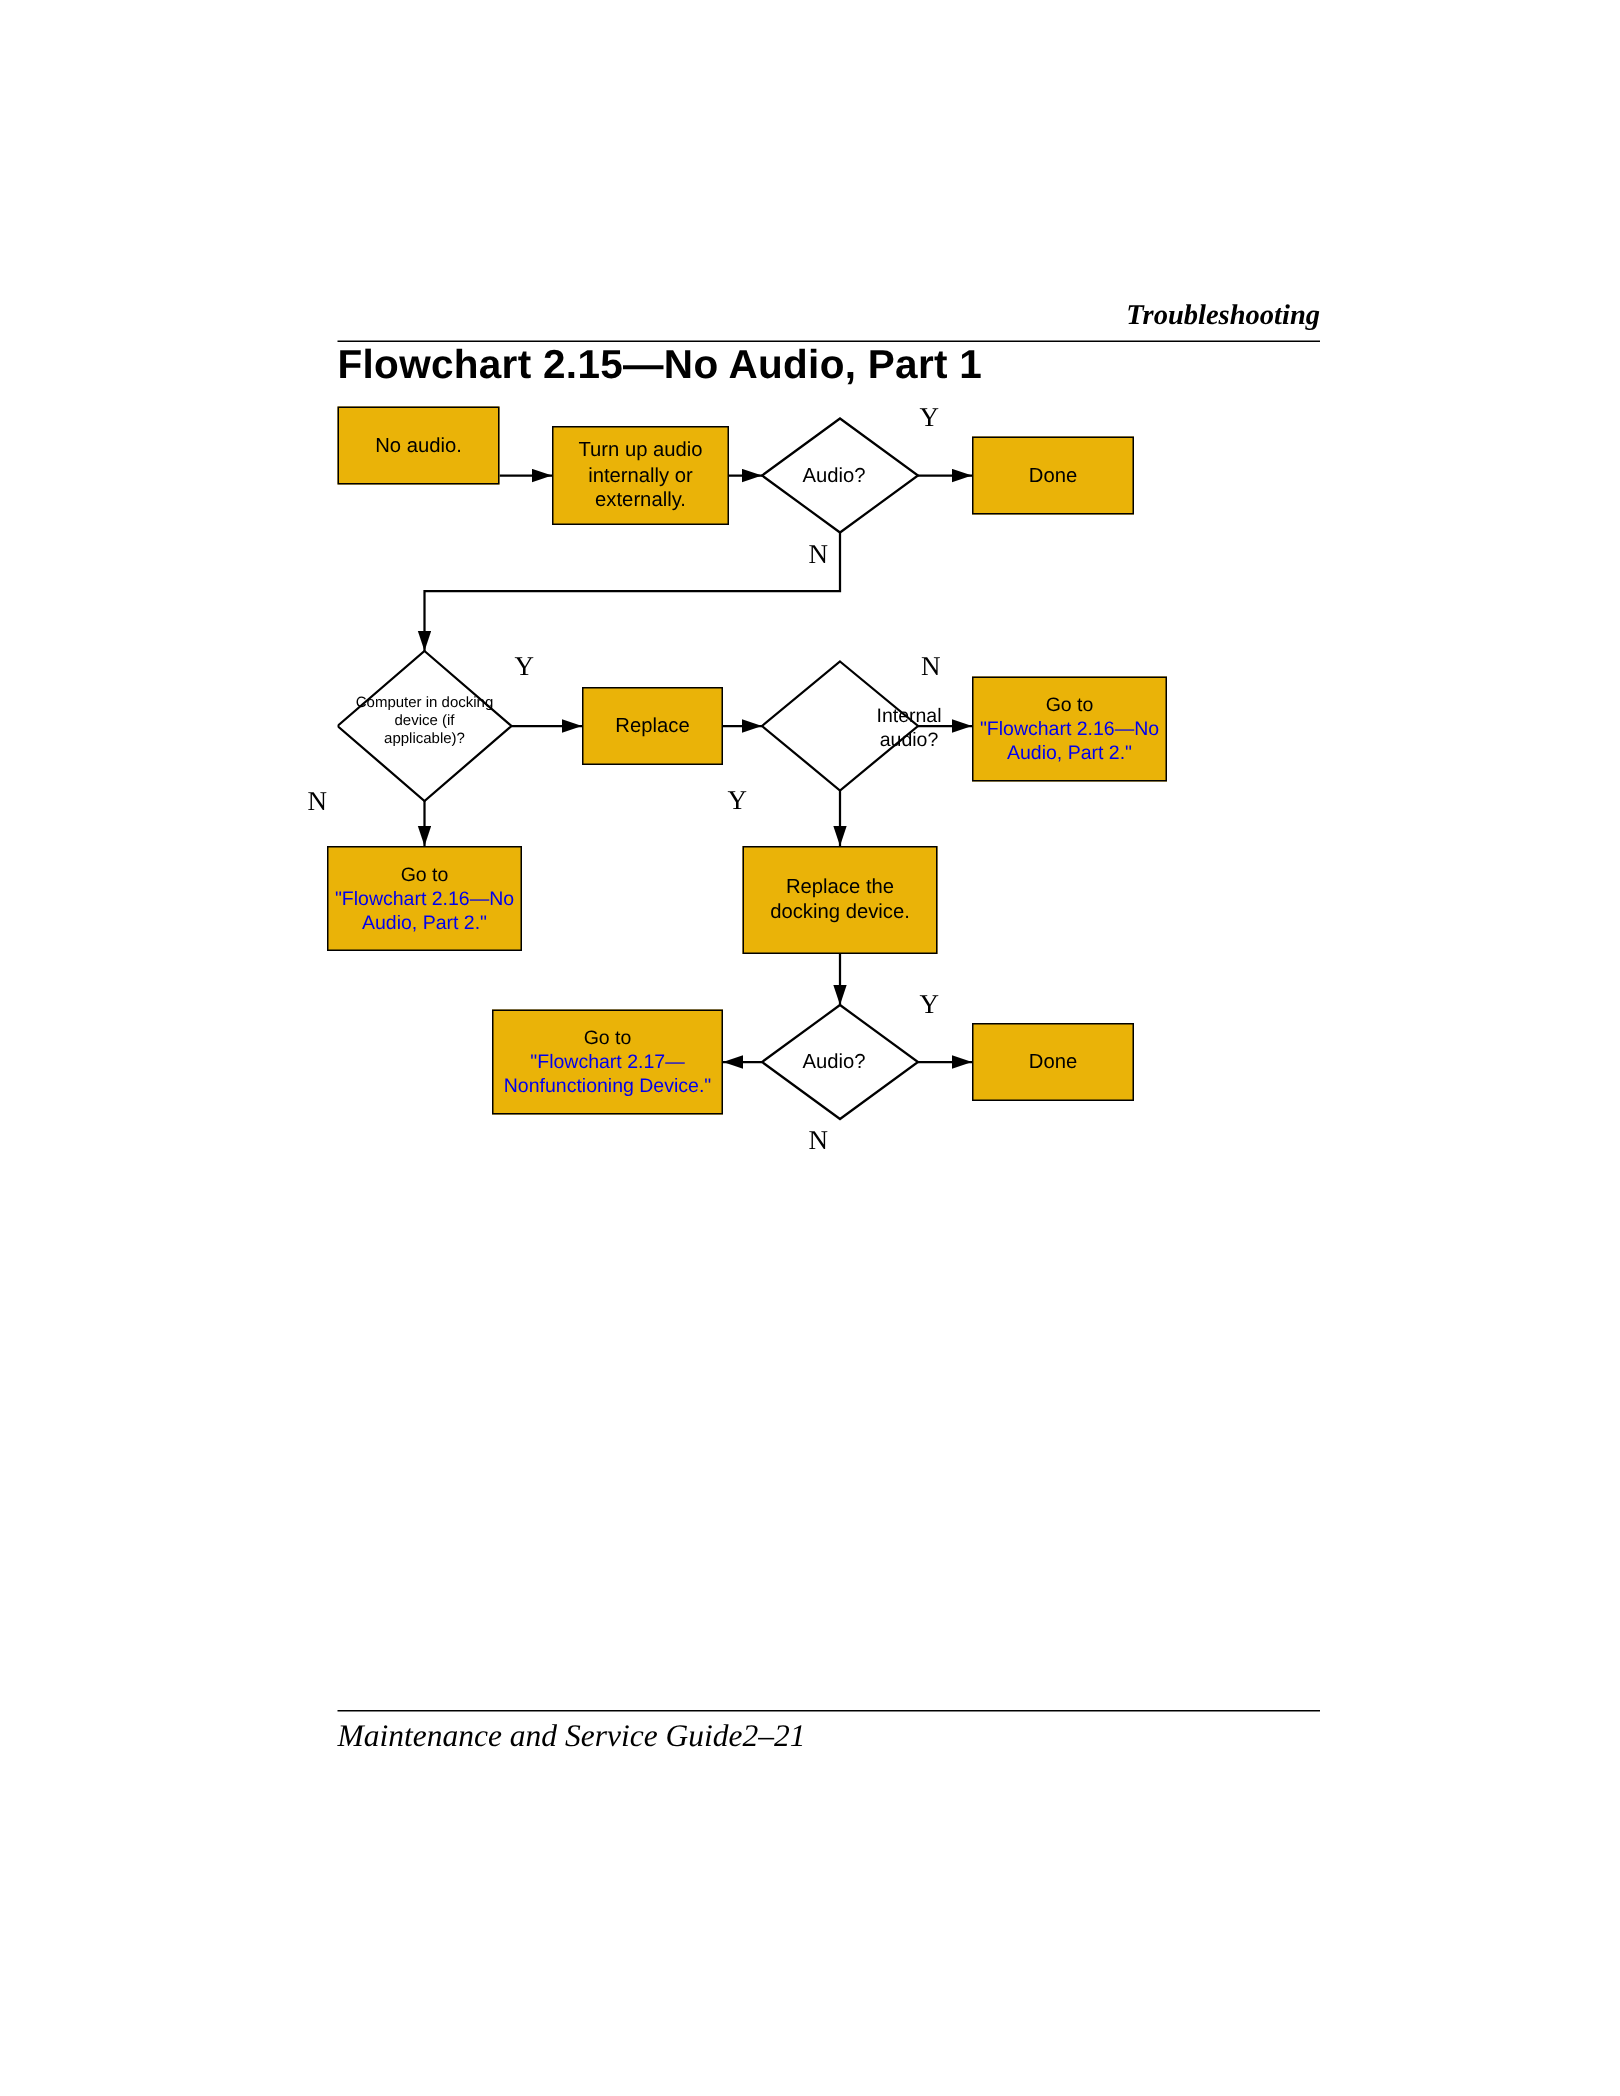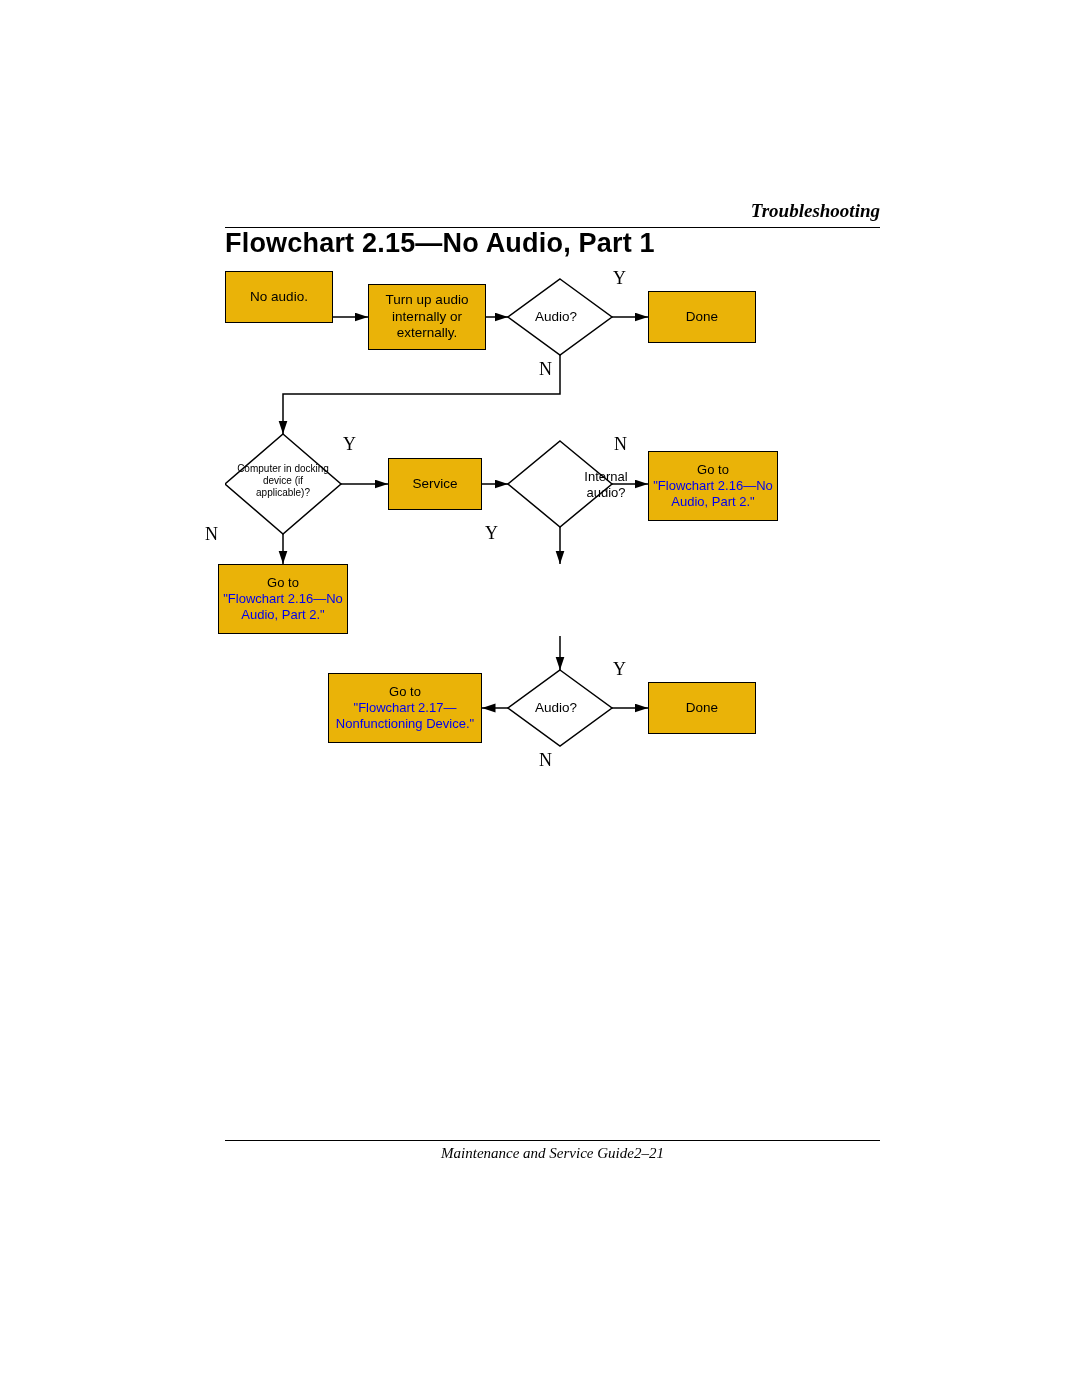--- a/index.html
+++ b/index.html
@@ -6,21 +6,21 @@
   .page{width:1080px;height:1397px;position:relative;background:#fff;margin:0 auto;}
   .content{position:absolute;left:225px;top:200px;width:655px;}
   .header-section{font-style:italic;text-align:right;font-size:19px;font-family:Georgia,'Times New Roman',serif;font-weight:700;}
   .rule{border:none;border-top:1.5px solid #000;margin:5px 0 0 0;}
   .title{font-size:27px;font-weight:bold;letter-spacing:0.2px;}
   .diagram{position:relative;width:655px;height:590px;margin-top:12px;}
   .box{position:absolute;border:1.5px solid #000;background:#eab308;font-size:14px;text-align:center;display:flex;align-items:center;justify-content:center;flex-direction:column;line-height:1.25;box-sizing:border-box;padding:2px 4px;}
   .link{color:#0000ee;}
   .footer{position:absolute;left:225px;width:655px;top:1135px;}
   .footer .rule{margin-bottom:4px;}
-  .footer-row{display:flex;justify-content:center;font-style:italic;font-size:15px;font-family:Georgia,'Times New Roman',serif;font-weight:300;}
+  .footer-row{display:flex;justify-content:flex-start;font-style:italic;font-size:21px;font-family:Georgia,'Times New Roman',serif;font-weight:300;}
   svg{position:absolute;left:0;top:0;pointer-events:none;}
   .lbl{position:absolute;font-size:18px;font-family:'Times New Roman',serif;}
   .node-text{font-size:13.5px;}
 </style>
 </head>
 <body>
 
 <div class="page">
   <div class="content">
     <div class="header-section">Troubleshooting</div>
@@ -79,21 +79,21 @@
       <div style="position:absolute;left:310px;top:38px;font-size:13.5px;">Audio?</div>
       <div class="box" style="left:423px;top:20px;width:108px;height:52px;">
           <span class="node-text">Done</span>
         </div>
 
       <div class="lbl" style="left:388px;top:-3px;">Y</div>
       <div class="lbl" style="left:314px;top:88px;">N</div>
 
       <div style="position:absolute;left:12px;top:192px;width:92px;font-size:10px;text-align:center;line-height:1.2;">Computer in docking device (if applicable)?</div>
       <div class="box" style="left:163px;top:187px;width:94px;height:52px;">
-          <span class="node-text">Service</span>
+          <span class="node-text">Replace</span>
         </div>
 
       <div style="position:absolute;left:313px;top:198px;width:44px;font-size:13px;text-align:center;line-height:1.2;margin-left:46px;">Internal audio?</div>
       <div class="box" style="left:423px;top:180px;width:130px;height:70px;">
         <div class="node-text" style="font-size:13px;">
           <span>Go to </span><br>
           <span class="link">"Flowchart 2.16—No Audio, Part 2."</span>
         </div>
       </div>
 
@@ -101,20 +101,23 @@
       <div class="lbl" style="left:-20px;top:253px;">N</div>
       <div class="lbl" style="left:389px;top:163px;">N</div>
       <div class="lbl" style="left:260px;top:252px;">Y</div>
 
       <div class="box" style="left:-7px;top:293px;width:130px;height:70px;">
         <div class="node-text" style="font-size:13px;">
           <span>Go to </span><br>
           <span class="link">"Flowchart 2.16—No Audio, Part 2."</span>
         </div>
       </div>
+      <div class="box" style="left:270px;top:293px;width:130px;height:72px;">
+          <span class="node-text">Replace the docking device.</span>
+        </div>
 
       <div class="box" style="left:103px;top:402px;width:154px;height:70px;">
         <div class="node-text" style="font-size:13px;">
           <span>Go to </span><br>
           <span class="link">"Flowchart 2.17—Nonfunctioning Device."</span>
         </div>
       </div>
       <div style="position:absolute;left:310px;top:429px;font-size:13.5px;">Audio?</div>
       <div class="box" style="left:423px;top:411px;width:108px;height:52px;">
           <span class="node-text">Done</span>

